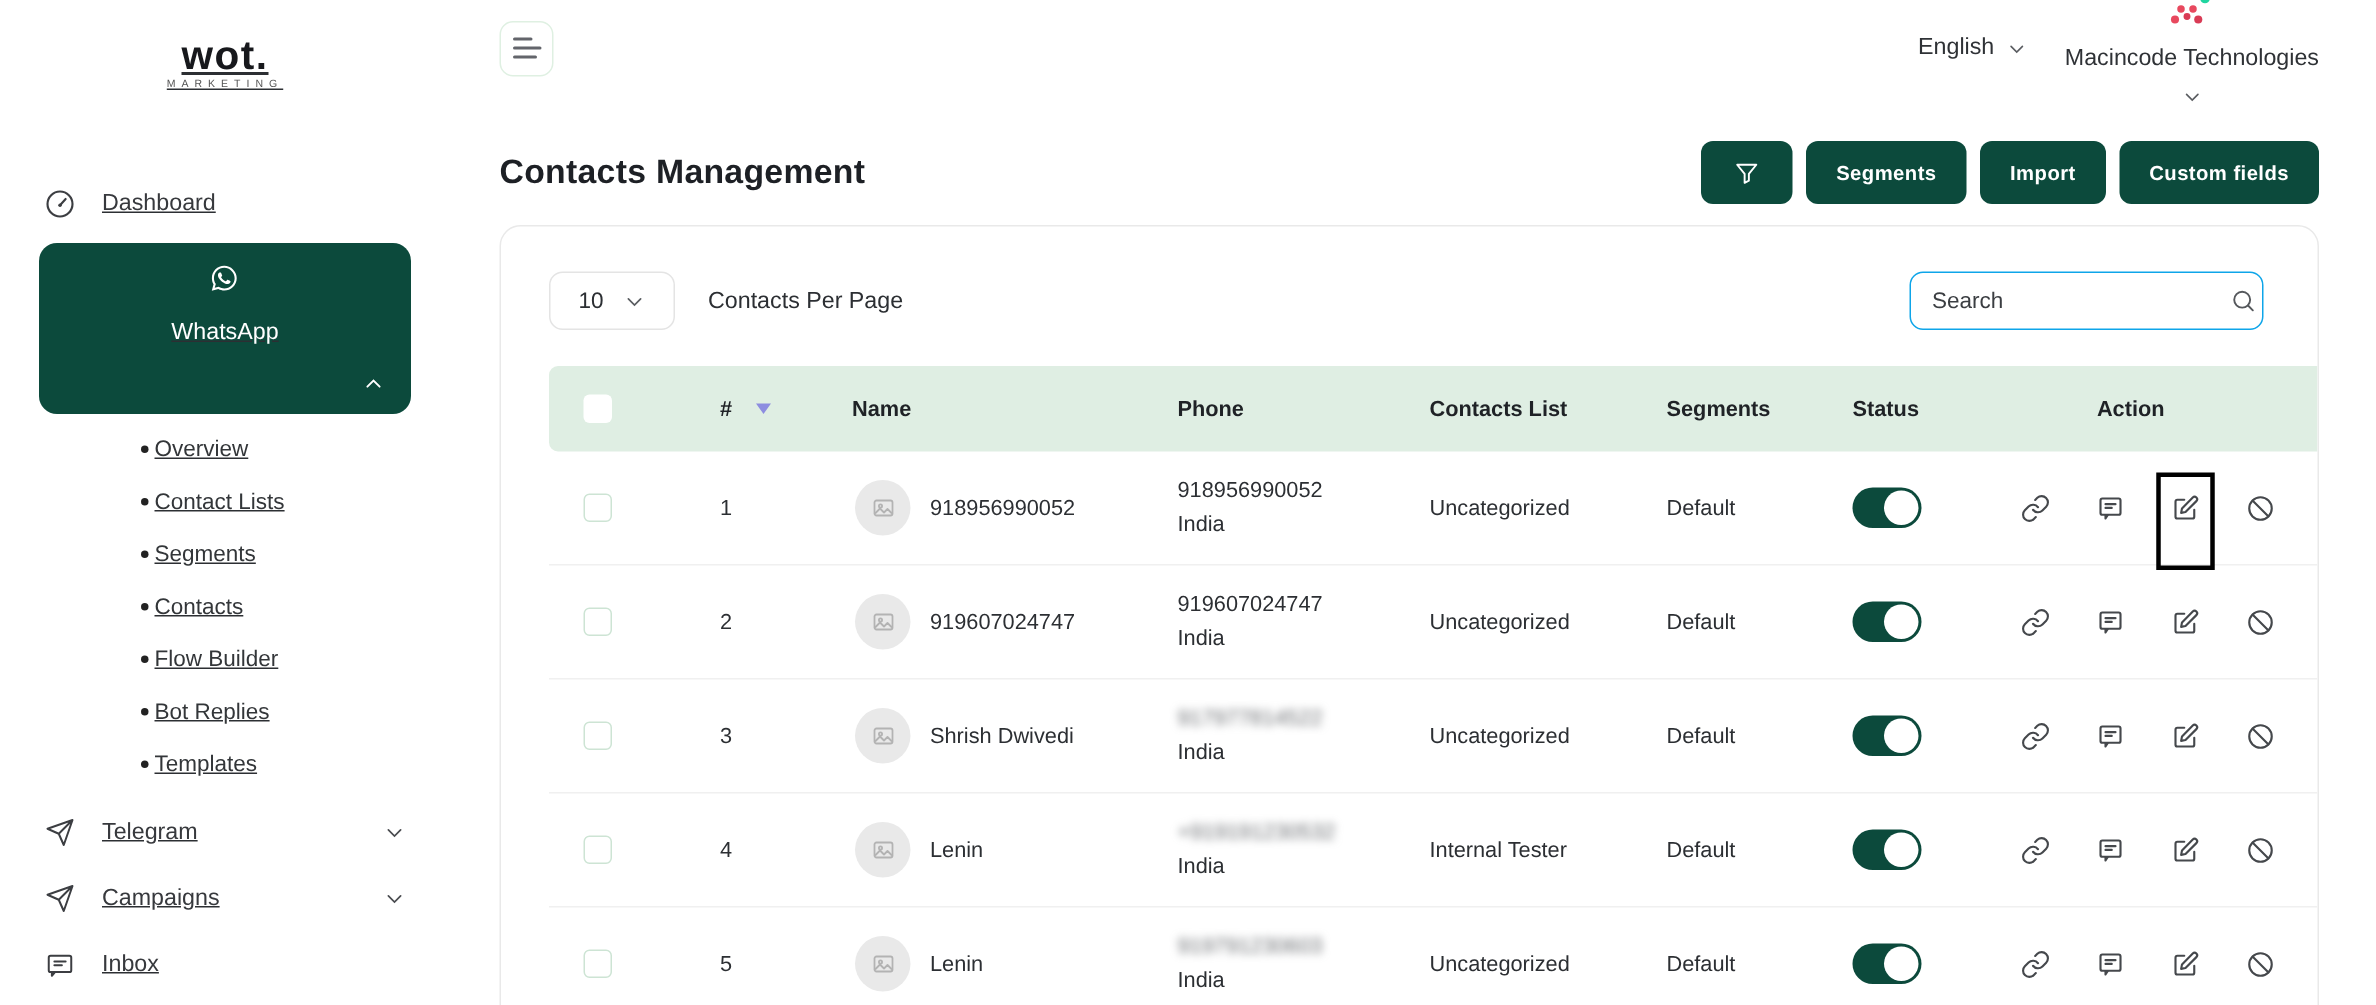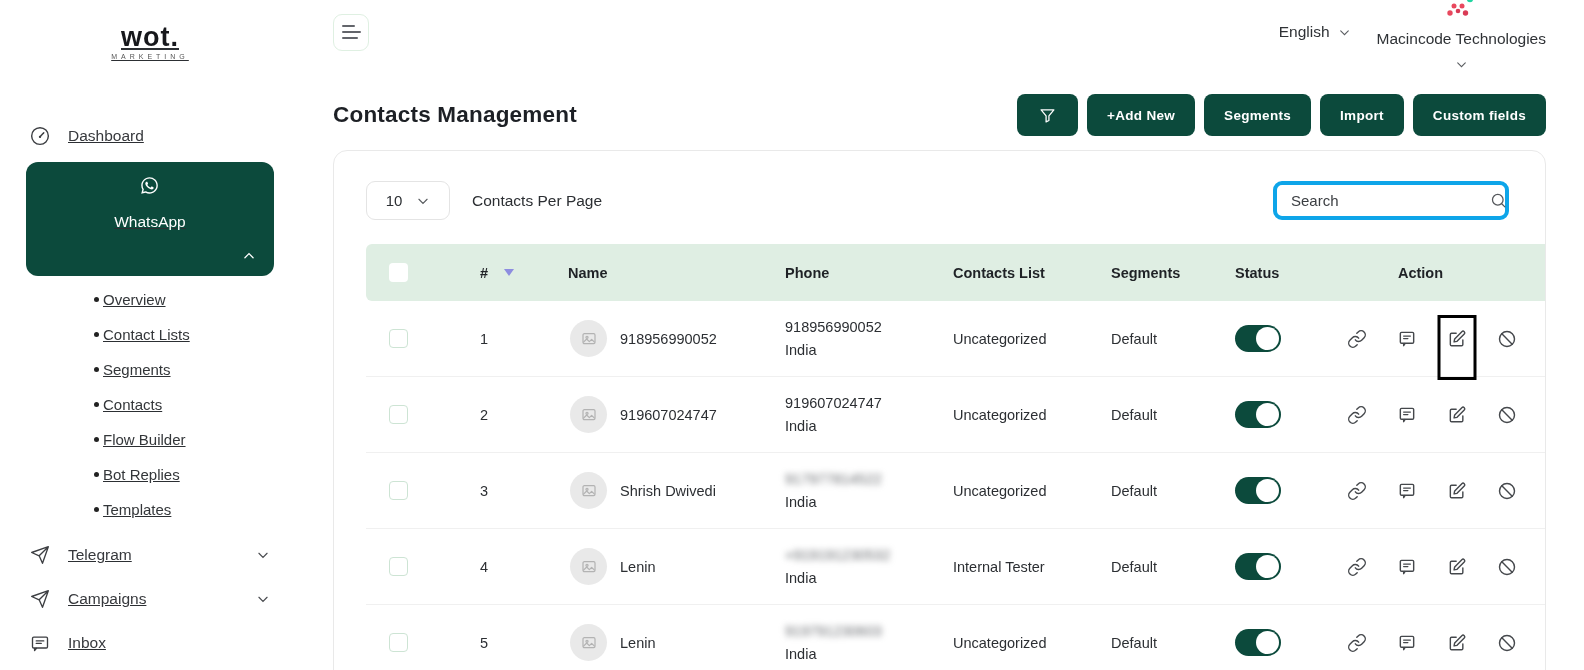--- a/index.html
+++ b/index.html
@@ -42,21 +42,21 @@
     font-size:13.5px; font-weight:700; padding:0 20px; cursor:pointer; letter-spacing:.3px;
     font-family:inherit; display:flex; align-items:center; justify-content:center; }
   .btn.icon-only { width:61px; padding:0; }
 
   
   .card { margin-top:14px; border:1px solid #e9e9e9; border-radius:14px; height:560px; overflow:hidden; padding-top:30px; }
   .controls { display:flex; align-items:center; padding:0 36px 0 32px; }
   .pp-select { width:84px; height:39px; border:1px solid #e4e4e4; border-radius:9px; display:flex;
     align-items:center; justify-content:center; gap:14px; font-size:15px; color:#2c2f33; cursor:pointer; background:#fff; }
   .pp-label { margin-left:22px; font-size:15.5px; color:#2c2f33; }
-  .search-box { margin-left:auto; width:236px; height:39px; border:4px solid #0ea5e9; border-radius:9px;
+  .search-box { margin-left:auto; width:236px; height:39px; border:1px solid #0ea5e9; border-radius:9px;
     display:flex; align-items:center; padding:0 12px 0 14px; }
   .search-box input { border:none; outline:none; flex:1; font-size:15px; color:#333; background:transparent; font-family:inherit; }
   .search-box input::placeholder { color:#3b3e42; opacity:1; }
   .search-box .s-ic { color:#55585c; display:flex; }
 
   .table { margin:24px 0 0 32px; }
   .thead { display:grid; grid-template-columns:64px 100px 218px 168px 158px 124px 126px 1fr;
     background:#DFEEE3; height:57px; align-items:center; border-radius:6px 0 0 6px;
     font-weight:700; font-size:14.5px; color:#1f2226; }
   .trow { display:grid; grid-template-columns:64px 100px 218px 168px 158px 124px 126px 1fr;
@@ -246,21 +246,20 @@
     <div class="title-row">
       <h1 class="page-title">Contacts Management</h1>
       <div class="toolbar">
         <button class="btn icon-only">
           <span>
             <svg width="17" height="17" viewBox="0 0 24 24" fill="none" stroke="#fff" stroke-width="1.8" stroke-linejoin="round">
                 <path d="M3 4h18l-7 8.5V19l-4 2v-8.5L3 4z"></path>
               </svg>
           </span>
         </button>
-        <button class="btn">+Add New</button>
         <button class="btn">Segments</button>
         <button class="btn">Import</button>
         <button class="btn">Custom fields</button>
       </div>
     </div>
 
     <section class="card">
       <div class="controls">
         <div class="pp-select">
           <span>10</span>

